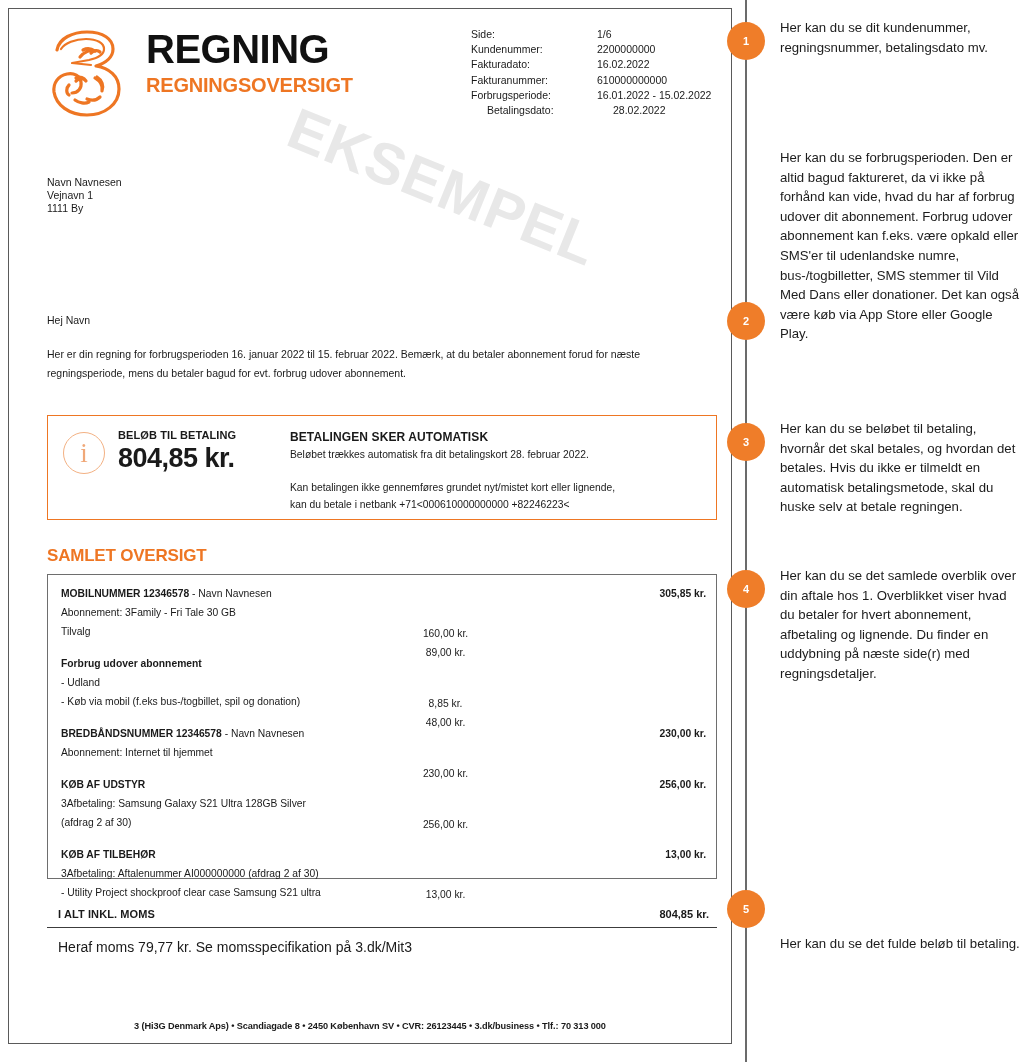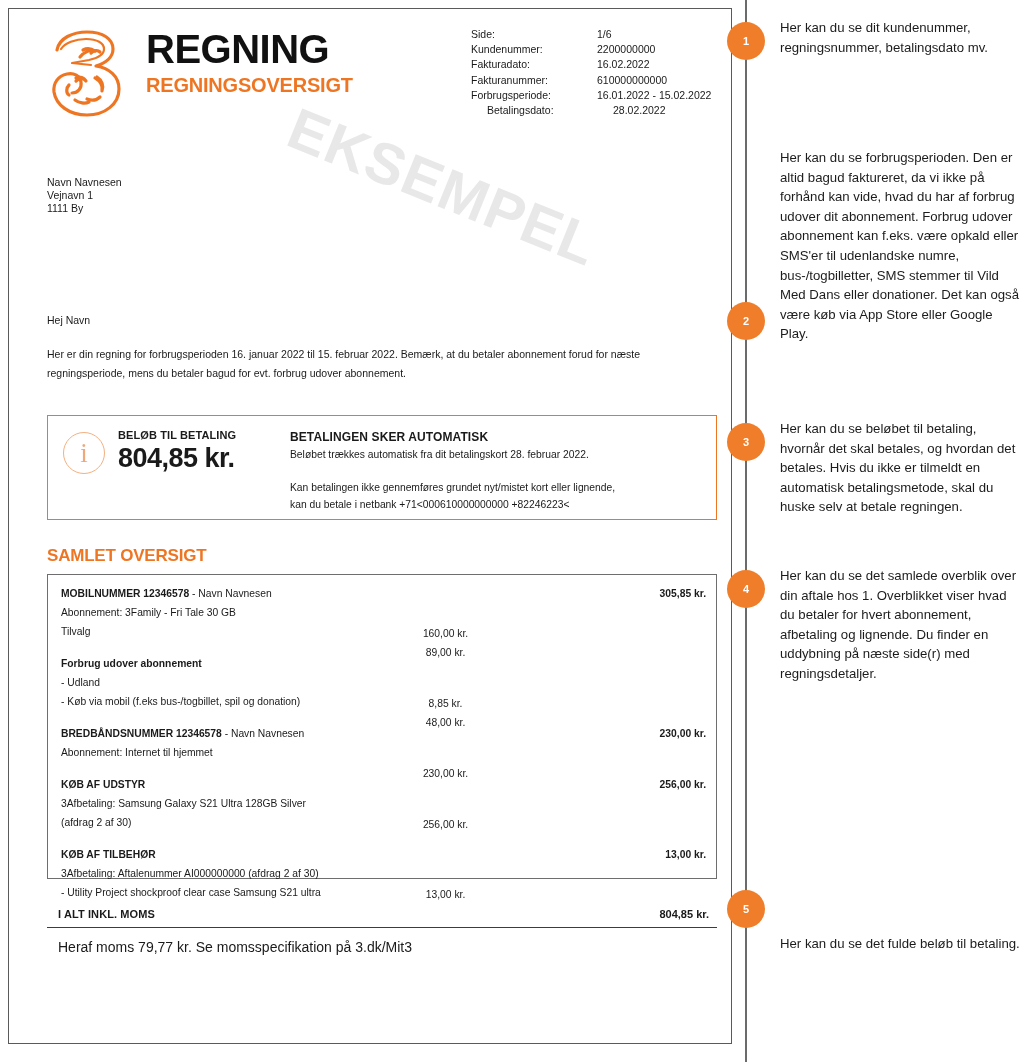--- a/index.html
+++ b/index.html
@@ -457,20 +457,21 @@
 
   <div id="total-wrap">
     <div id="total-row">
       <span class="tl">I ALT INKL. MOMS</span>
       <span class="tr">804,85 kr.</span>
     </div>
     <div id="total-rule"></div>
     <div id="vat-note">Heraf moms 79,77 kr. Se momsspecifikation på 3.dk/Mit3</div>
   </div>
 
+  <div id="footer">3 (Hi3G Denmark Aps) • Scandiagade 8 • 2450 København SV • CVR: 26123445 • 3.dk/business • Tlf.: 70 313 000</div>
 
 </div>
 
 <div id="ann-line"></div>
 <div id="annotations">
     <div class="bullet" style="top: 22px;">1</div>
     <div class="ann-text" style="top: 18px;">Her kan du se dit kundenummer, regningsnummer, betalingsdato mv.</div>
     <div class="bullet" style="top: 302px;">2</div>
     <div class="ann-text" style="top: 148px;">Her kan du se forbrugsperioden. Den er altid bagud faktureret, da vi ikke på forhånd kan vide, hvad du har af forbrug udover dit abonnement. Forbrug udover abonnement kan f.eks. være opkald eller SMS'er til udenlandske numre, bus-/togbilletter, SMS stemmer til Vild Med Dans eller donationer. Det kan også være køb via App Store eller Google Play.</div>
     <div class="bullet" style="top: 423px;">3</div>

